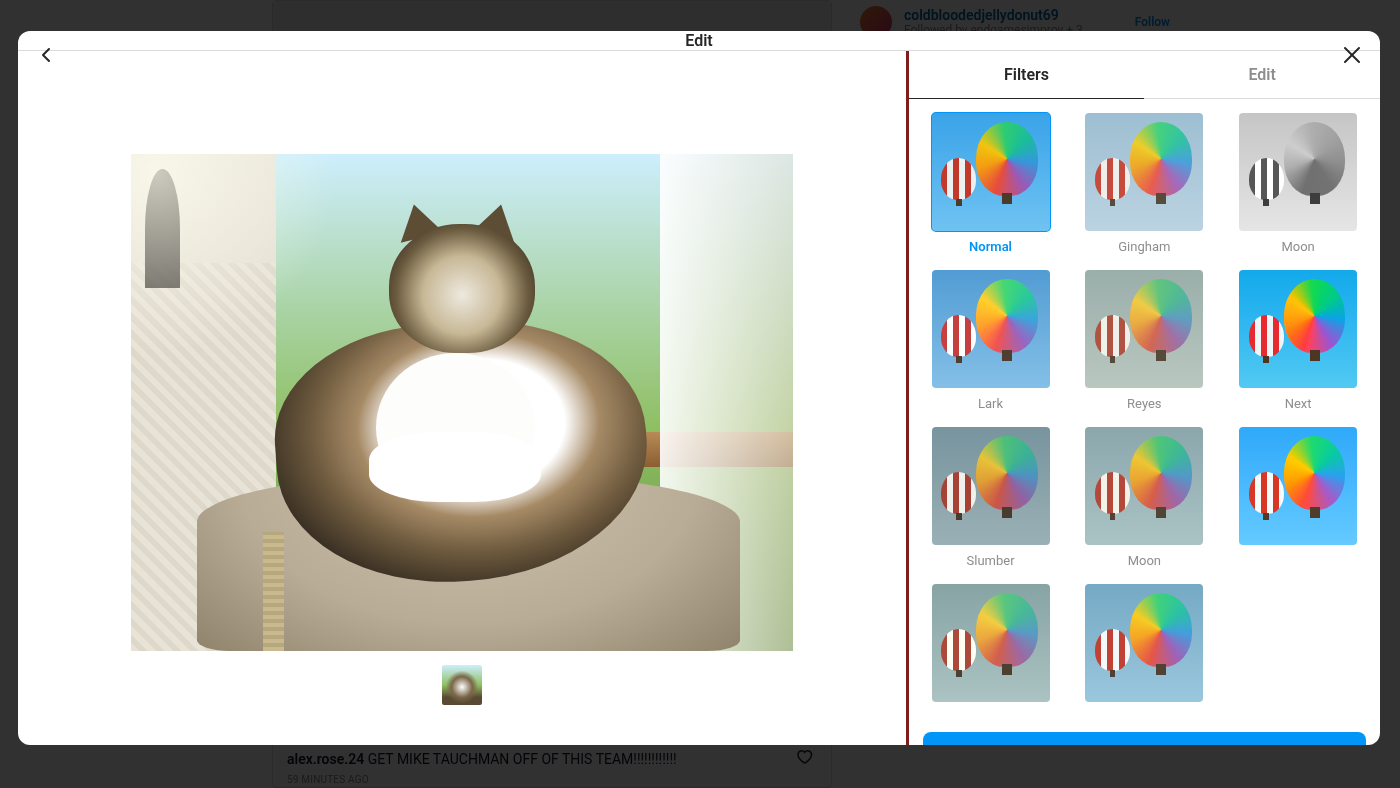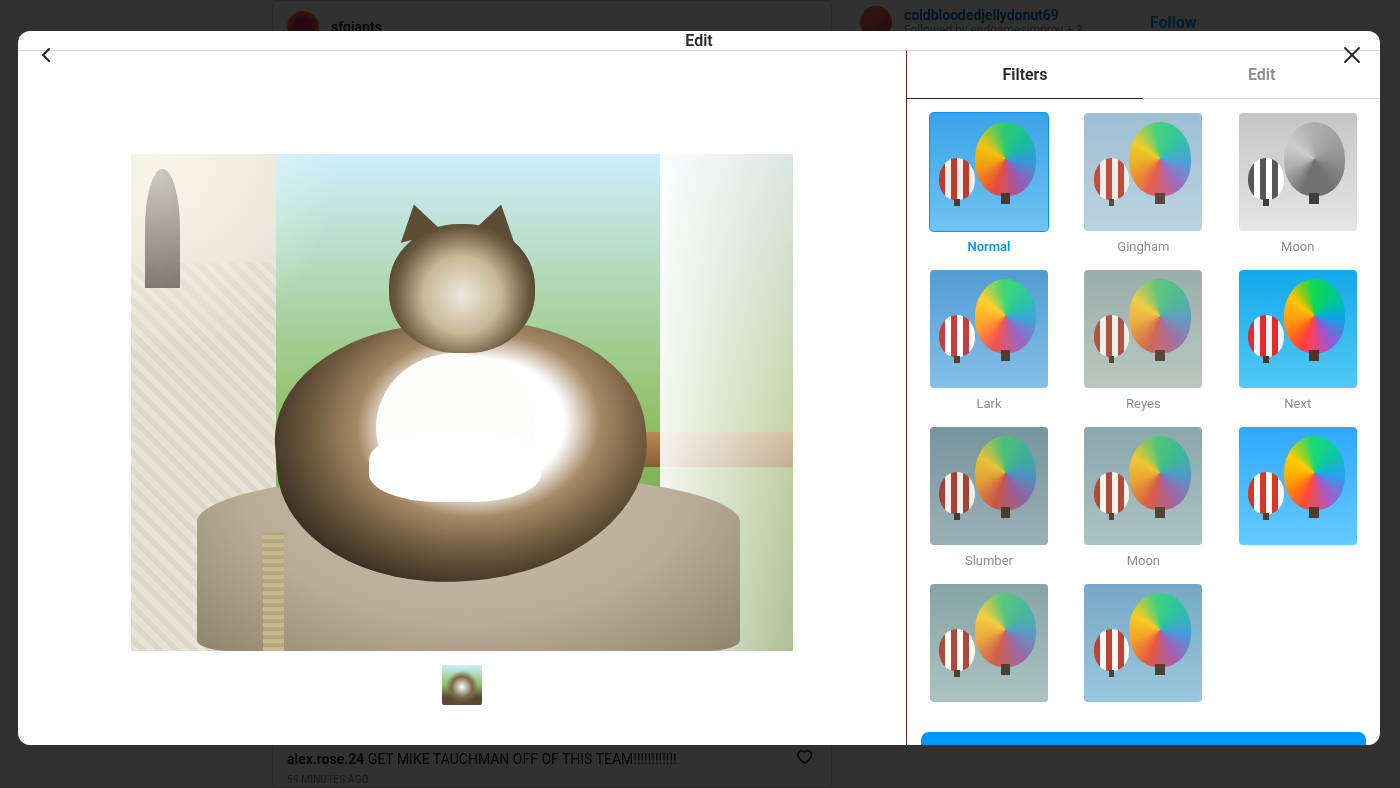--- a/index.html
+++ b/index.html
@@ -34,21 +34,21 @@
     .bg-body { height:600px; background:#eee;}
     .bg-comment { position:absolute; bottom:20px; left:14px; right:50px; font-size:14px; color:#0f172a;}
     .bg-comment .un{font-weight:600;}
     .bg-time { position:absolute; bottom:2px; left:14px; font-size:10px; color:#8e8e8e; letter-spacing:0.2px;}
     .bg-heart { position:absolute; bottom:22px; right:18px; width:18px; height:18px; }
     .bg-sug { position:absolute; left:860px; top:6px; display:flex; align-items:center; gap:12px;}
     .bg-sug-av{width:32px;height:32px;border-radius:50%;background:linear-gradient(135deg,#f58529,#dd2a7b);} 
     .bg-sug-txt{font-size:14px;}
     .bg-sug-name{font-weight:600;color:#0369a1;}
     .bg-sug-sub{font-size:12px;color:#8e8e8e;}
-    .bg-follow{color:#0095f6;font-weight:600;font-size:16px;margin-left:55px;}
+    .bg-follow{color:#0095f6;font-weight:600;font-size:12px;margin-left:40px;}
     .dim-overlay { position:absolute; inset:0; background:rgba(0,0,0,0.65);}
 
     
     .modal {
       position: absolute;
       left: 18px;
       top: 31px;
       width: 1362px;
       height: 714px;
       background: #fff;
@@ -100,21 +100,21 @@
     .cat-ear-r{position:absolute;left:52%;top:10%;width:0;height:0;border-left:22px solid transparent;border-right:22px solid transparent;border-bottom:34px solid #5d4d34;transform:rotate(14deg);}
     .cat-paws{position:absolute;left:36%;top:56%;width:26%;height:14%;background:#fff;border-radius:40%;}
     .post-l{position:absolute;left:20%;bottom:0;width:3.2%;height:24%;background:repeating-linear-gradient(0deg,#c9b98f 0 4px,#b7a77d 4px 8px);}
     .sun-glare{position:absolute;left:0;top:0;width:40%;height:40%;background:radial-gradient(circle at 10% 10%,rgba(255,255,240,0.7),transparent 60%);}
 
     .thumb-strip { margin-top:14px; display:flex; gap:8px;}
     .thumb { width:40px; height:40px; position:relative; overflow:hidden; border-radius:2px;}
     .thumb .mini{position:absolute;inset:0;}
 
     
-    .side-panel { width: 500px; border-left:1px solid #7f1d1d; display:flex; flex-direction:column;}
+    .side-panel { width: 500px; border-left:3px solid #7f1d1d; display:flex; flex-direction:column;}
     .tabs { display:flex; height:48px; border-bottom:1px solid #dbdbdb;}
     .tab { flex:1; display:flex; align-items:center; justify-content:center; font-size:16px; font-weight:600; color:#8e8e8e; cursor:pointer; position:relative;}
     .tab.active { color:#262626;}
     .tab.active::after{content:"";position:absolute;left:0;right:0;bottom:-1px;height:1px;background:#262626;}
     .filters-scroll { flex:1; overflow-y:auto; padding:14px 14px 8px 14px;}
     .filters-grid { display:grid; grid-template-columns:repeat(3,1fr); gap:16px 18px;}
     .filter-item { display:flex; flex-direction:column; align-items:center; cursor:pointer;}
     .filter-thumb { width:118px; height:118px; border-radius:4px; position:relative; overflow:hidden;}
     .filter-item.selected .filter-thumb{outline:2px solid #0095f6; outline-offset:-1px;}
     .filter-label { margin-top:8px; font-size:13px; color:#8e8e8e;}
@@ -144,24 +144,20 @@
       width:100%; height:42px; background:#0095f6; color:#fff;
       font-size:14px; font-weight:600; border:none; border-radius:8px; cursor:pointer;
     }
     .filters-scroll::-webkit-scrollbar{width:0;}
   </style>
 </head>
 <body>
 
 <div class="bg-layer">
   <div class="bg-feed">
-    <div class="bg-header">
-      <div class="bg-av"></div>
-      <div class="bg-uname">sfgiants</div>
-    </div>
     <div class="bg-body"></div>
     <div class="bg-comment">
       <span class="un">alex.rose.24</span>
       <span> </span>
       <span>GET MIKE TAUCHMAN OFF OF THIS TEAM!!!!!!!!!!!!</span>
     </div>
     <svg class="bg-heart" viewBox="0 0 24 24" fill="none" stroke="#262626" stroke-width="2">
         <path d="M12 21s-8-5.3-8-11a5 5 0 0 1 9-3 5 5 0 0 1 9 3c0 5.7-8 11-8 11z"></path>
       </svg>
     <div class="bg-time">59 MINUTES AGO</div>

